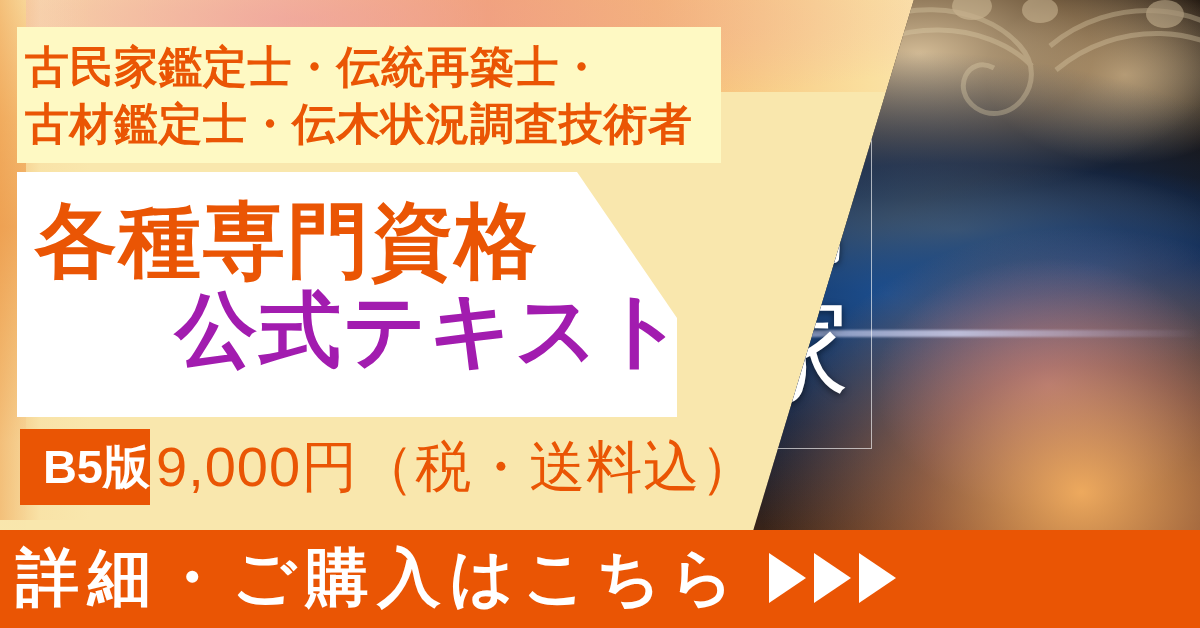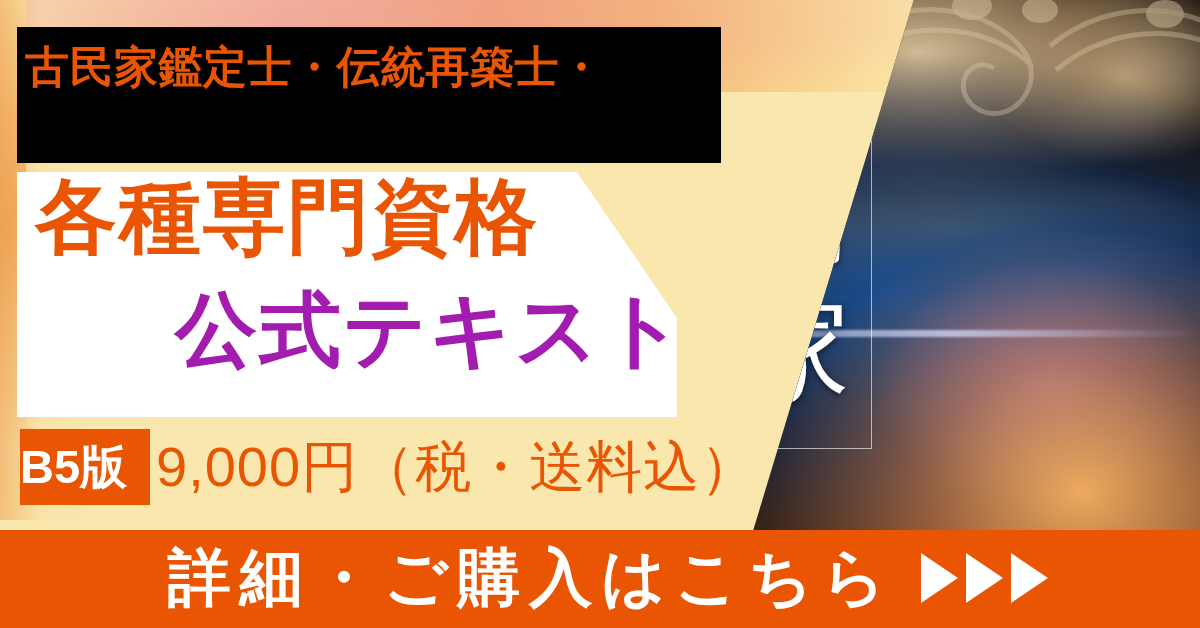--- a/index.html
+++ b/index.html
@@ -75,64 +75,64 @@
     color:#fff;font-size:25px;line-height:1.13;letter-spacing:1px;
     font-family:"DejaVu Serif","Liberation Serif",serif;
     height:470px;
     text-shadow:0 1px 5px rgba(0,0,0,.75);
     white-space:nowrap;
   }
 
   
   .card1{
     position:absolute;left:17px;top:27px;width:704px;height:136px;
-    background:#000000;
+    background:#fef9c3;
   }
   .card1 .txt{
     position:absolute;left:8px;top:11px;
     color:#ea5504;font-size:44px;line-height:1.30;font-weight:700;
     letter-spacing:.5px;white-space:nowrap;
   }
 
   .card2{
     position:absolute;left:17px;top:172px;width:680px;height:245px;
     background:#fff;
     clip-path:polygon(0 0, 560px 0, 660px 146px, 660px 146px, 660px 245px, 0 245px);
   }
   .card2 .l1{
-    position:absolute;left:18px;top:4px;
+    position:absolute;left:18px;top:28px;
     color:#ea5504;font-size:82px;line-height:1;font-weight:700;letter-spacing:2px;
     white-space:nowrap;
   }
   .card2 .l2{
     position:absolute;left:158px;top:117px;
     color:#a21caf;font-size:82px;line-height:1;font-weight:700;letter-spacing:2px;
     white-space:nowrap;
   }
 
   
   .badge{
     position:absolute;left:20px;top:429px;width:130px;height:76px;
     background:#ea5504;color:#fff;
-    font-size:47px;font-weight:700;line-height:76px;text-align:left;
+    font-size:47px;font-weight:700;line-height:76px;text-align:right;
     letter-spacing:0;
   }
   .price{
     position:absolute;left:156px;top:429px;height:76px;line-height:76px;
     color:#ea5504;font-size:56px;font-weight:400;letter-spacing:1px;white-space:nowrap;
   }
 
   
   .cta{
     position:absolute;left:0;bottom:0;width:1200px;height:98px;
     background:#ea5504;
   }
   .cta-inner{
     position:absolute;inset:0;display:flex;align-items:center;
-    justify-content:center;gap:26px;margin-left:16px;
+    justify-content:flex-start;gap:26px;margin-left:16px;
   }
   .cta-text{
     color:#fff;font-size:63px;font-weight:700;letter-spacing:9px;
     line-height:1;white-space:nowrap;padding-bottom:4px;
   }
   .arrows{display:flex;align-items:center;gap:8px;padding-bottom:3px;}
   .arrow{
     width:0;height:0;
     border-top:25px solid transparent;
     border-bottom:25px solid transparent;
@@ -170,20 +170,21 @@
     </svg>
     <div class="cover-stripe"></div>
     <div class="cover-frame"></div>
     <div class="cover-title">古民家</div>
     <div class="cover-sub">伝統構法、古民家活用のための調査と再生の</div>
   </div>
 
   <div class="card1">
     <div class="txt">
       <div>古民家鑑定士・伝統再築士・</div>
+      <div>古材鑑定士・伝木状況調査技術者</div>
     </div>
   </div>
 
   <div class="card2">
     <div class="l1">各種専門資格</div>
     <div class="l2">公式テキスト</div>
   </div>
 
   <div class="badge">B5版</div>
   <div class="price">9,000円（税・送料込）</div>

